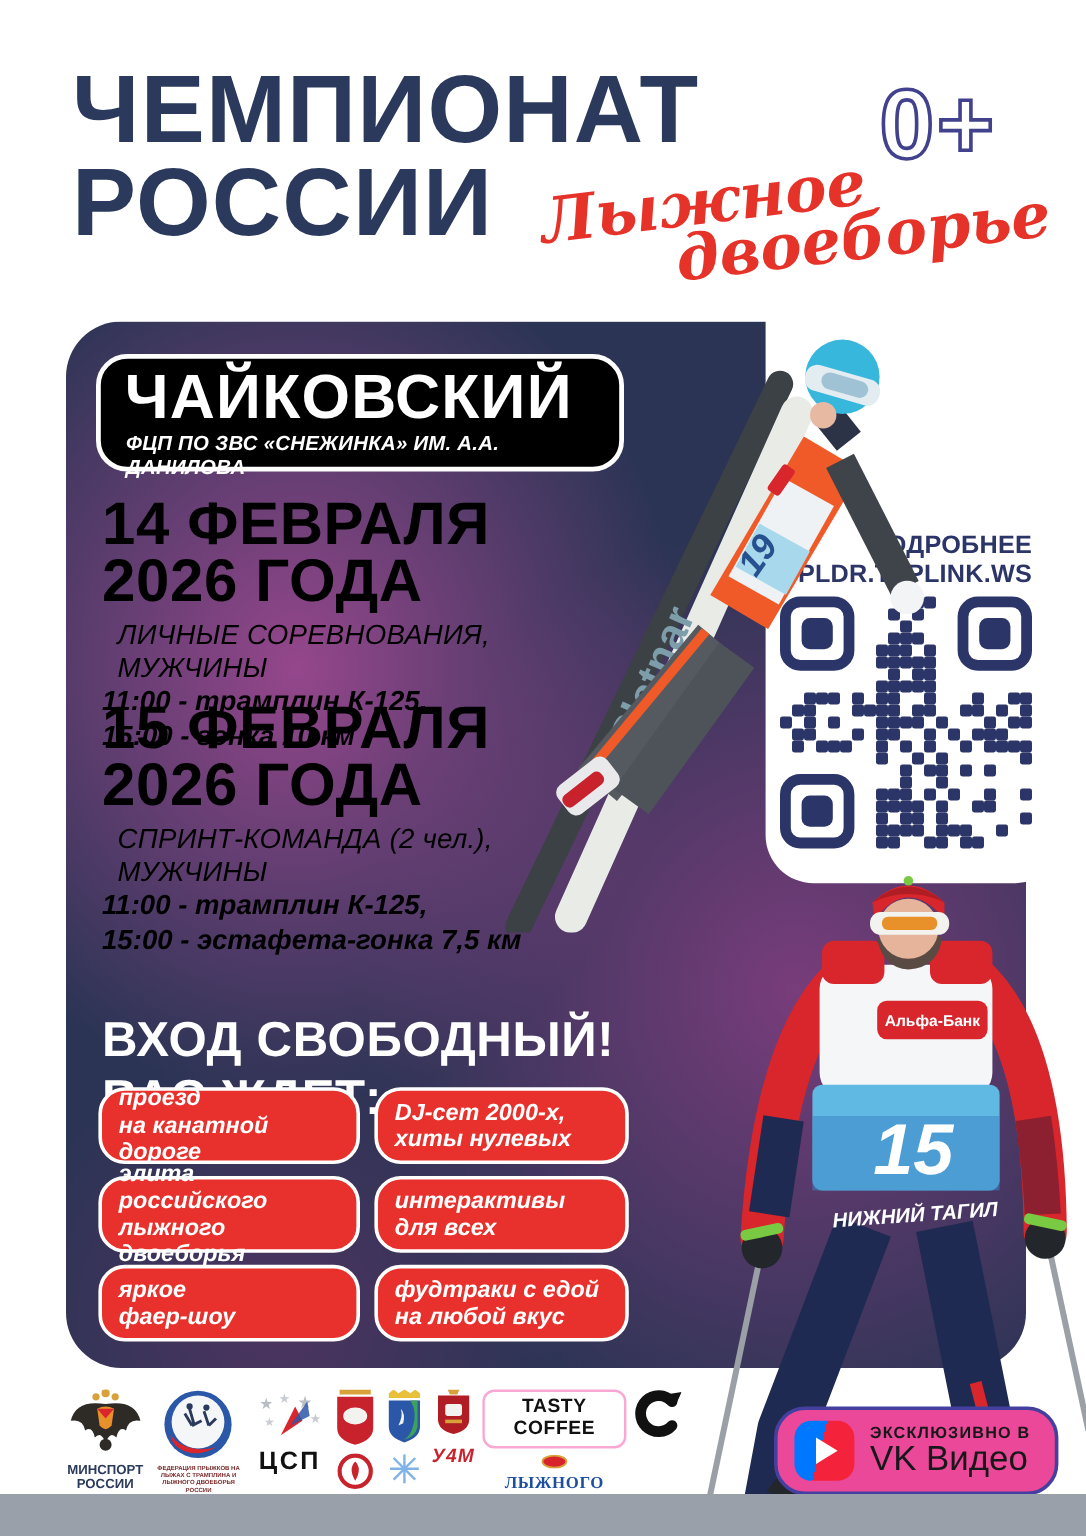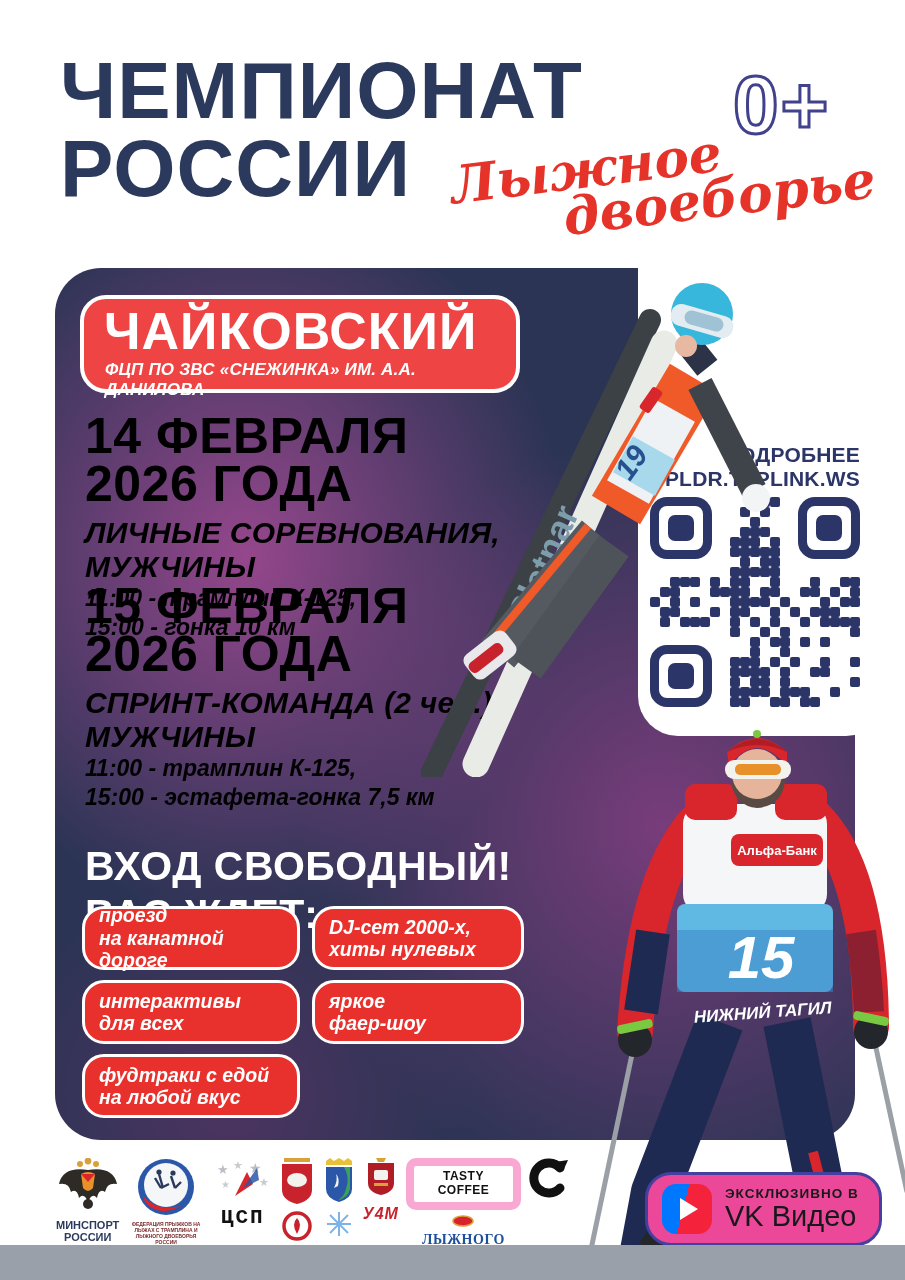--- a/index.html
+++ b/index.html
@@ -18,29 +18,29 @@
 
   
   .panel{position:absolute;left:55px;top:268px;width:800px;height:872px;border-radius:46px;
          background:
            radial-gradient(460px 520px at 24% 33%, rgba(168,74,150,.85), rgba(168,74,150,0) 70%),
            radial-gradient(520px 560px at 76% 64%, rgba(150,64,138,.72), rgba(150,64,138,0) 70%),
            radial-gradient(340px 320px at 22% 95%, rgba(120,52,112,.45), rgba(120,52,112,0) 70%),
            #2b3454;}
 
   
-  .venue{position:absolute;left:80px;top:295px;width:440px;height:98px;background:#ef4444;
+  .venue{position:absolute;left:80px;top:295px;width:440px;height:98px;background:#000000;
          border:4px solid #fff;border-radius:26px;box-sizing:border-box;color:#fff;z-index:2;}
   .venue .city{font-size:52px;font-weight:bold;letter-spacing:1px;margin:6px 0 0 20px;line-height:1;}
   .venue .place{font-size:17px;font-weight:bold;font-style:italic;margin:3px 0 0 21px;letter-spacing:.2px;}
 
   
   .sched{position:absolute;left:85px;color:#000000;z-index:2;width:420px;}
   .sched .date{font-size:50px;font-weight:bold;line-height:.96;letter-spacing:.5px;}
-  .sched .cat{font-size:30px;font-weight:bold;font-style:italic;margin-top:8px;letter-spacing:.2px;}
+  .sched .cat{font-size:23px;font-weight:normal;font-style:italic;margin-top:8px;letter-spacing:.2px;margin-left:13px;}
   .sched .ev{font-size:23px;font-weight:bold;font-style:italic;line-height:1.25;}
   .s1{top:412px;} .s2{top:582px;}
 
   
   .qrcard{position:absolute;left:638px;top:222px;width:248px;height:514px;background:#fff;
           border-radius:40px;z-index:2;}
   .more{position:absolute;left:648px;top:443px;width:212px;text-align:right;color:#2c3568;
         font-weight:bold;font-size:21px;line-height:1.12;z-index:3;letter-spacing:.2px;}
   .qr{position:absolute;left:650px;top:497px;width:210px;height:210px;z-index:3;
       display:grid;grid-template-columns:repeat(21,10px);grid-auto-rows:10px;}
@@ -58,22 +58,22 @@
         font-size:19.5px;font-weight:bold;font-style:italic;line-height:1.15;
         padding:9px 14px;box-sizing:border-box;height:64px;display:flex;
         flex-direction:column;justify-content:center;}
 
   
   .logos{position:absolute;left:56px;top:1158px;width:512px;display:flex;z-index:2;
          justify-content:space-between;align-items:flex-start;}
   .lg{display:flex;flex-direction:column;align-items:center;gap:5px;text-align:center;}
   .lg .cap{font-size:11px;font-weight:bold;color:#2b3a5c;line-height:1.1;}
   .lg .tiny{font-size:5px;color:#7a2a2a;font-weight:bold;line-height:1.2;width:80px;}
-  .csp-txt{font-size:21px;font-weight:bold;color:#111;letter-spacing:2px;line-height:1;font-family:Liberation Mono, monospace;}
-  .tasty{border:8px solid #f9a8d4;border-radius:10px;padding:4px 24px;font-size:12px;
+  .csp-txt{font-size:21px;font-weight:bold;color:#111;letter-spacing:2px;line-height:1;}
+  .tasty{border:2px solid #f9a8d4;border-radius:10px;padding:4px 24px;font-size:16px;
          font-weight:bold;color:#111;line-height:1.15;letter-spacing:.5px;}
   .gerk{font-family:"Liberation Serif",serif;font-size:14px;font-weight:bold;color:#1d4f9e;letter-spacing:.5px;}
   .uchm{font-size:16px;font-weight:bold;font-style:italic;color:#c8232c;letter-spacing:1px;}
 
   .vk{position:absolute;left:645px;top:1172px;width:237px;height:74px;background:#ec4899;
       border:3px solid #4540a0;border-radius:26px;box-sizing:border-box;z-index:5;
       display:flex;align-items:center;gap:13px;padding:0 14px;cursor:pointer;}
   .vkicon{width:50px;height:50px;border-radius:14px;flex:0 0 auto;position:relative;
           background:linear-gradient(104deg,#0077ff 44%,#f5223c 44%);}
   .vkicon::after{content:"";position:absolute;left:18px;top:14px;
@@ -587,20 +587,24 @@
   </div>
 
   <div class="perks">
     <div class="pill">
       <span>проезд</span>
       <span>на канатной дороге</span>
     </div>
     <div class="pill">
       <span>DJ-сет 2000-х,</span>
       <span>хиты нулевых</span>
+    </div>
+    <div class="pill">
+      <span>элита российского</span>
+      <span>лыжного двоеборья</span>
     </div>
     <div class="pill">
       <span>интерактивы</span>
       <span>для всех</span>
     </div>
     <div class="pill">
       <span>яркое</span>
       <span>фаер-шоу</span>
     </div>
     <div class="pill">

